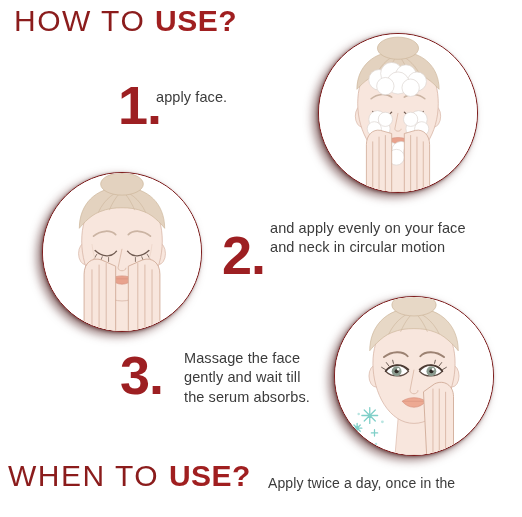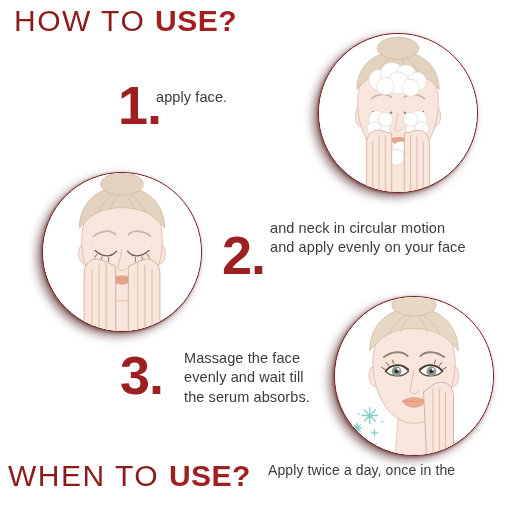--- a/index.html
+++ b/index.html
@@ -63,21 +63,21 @@
   .step-text {
     position: absolute;
     color: #3b3b3b;
     font-size: 14.5px;
     line-height: 1.33;
     letter-spacing: 0.1px;
   }
   #step-1-text { left: 156px; top: 88px; width: 170px; }
   #step-2-text { left: 270px; top: 219px; width: 250px; }
   #step-3-text { left: 184px; top: 349px; width: 170px; }
-  #when-text   { left: 268px; top: 461px; width: 252px; font-size: 14px; line-height: 1.36; }
+  #when-text   { left: 268px; top: 474px; width: 252px; font-size: 14px; line-height: 1.36; }
 
   .step-text .line { display: block; }
 
   
   .circle {
     position: absolute;
     border-radius: 50%;
     background: #ffffff;
     border: 1.6px solid #7d1b1b;
     box-shadow: -5px 4px 10px rgba(70, 18, 18, 0.55),
@@ -178,22 +178,22 @@
           <path d="M132 200 L132 136"></path>
             <path d="M124 200 L124 130"></path>
             <path d="M116 200 L116 128"></path>
         </g>
       </g>
     </svg>
   </div>
 
   <div class="step-num" id="step-2-number">2.</div>
   <div class="step-text" id="step-2-text">
+    <span class="line">and apply evenly on your face</span>
     <span class="line">and neck in circular motion</span>
-    <span class="line">and apply evenly on your face</span>
   </div>
 
   <div class="circle" id="circle-apply">
     <svg viewBox="0 0 200 200" xmlns="http://www.w3.org/2000/svg">
       <defs>
         <clipPath id="clipB">
             <circle cx="100" cy="100" r="100"></circle>
           </clipPath>
       </defs>
       <g clip-path="url(#clipB)">
@@ -244,21 +244,21 @@
             <path d="M129 200 L129 116"></path>
             <path d="M120 200 L120 114"></path>
         </g>
       </g>
     </svg>
   </div>
 
   <div class="step-num" id="step-3-number">3.</div>
   <div class="step-text" id="step-3-text">
     <span class="line">Massage the face</span>
-    <span class="line">evenly and wait till</span>
+    <span class="line">gently and wait till</span>
     <span class="line">the serum absorbs.</span>
   </div>
 
   <div class="circle" id="circle-massage">
     <svg viewBox="0 0 200 200" xmlns="http://www.w3.org/2000/svg">
       <defs>
         <clipPath id="clipC">
             <circle cx="100" cy="100" r="100"></circle>
           </clipPath>
       </defs>

